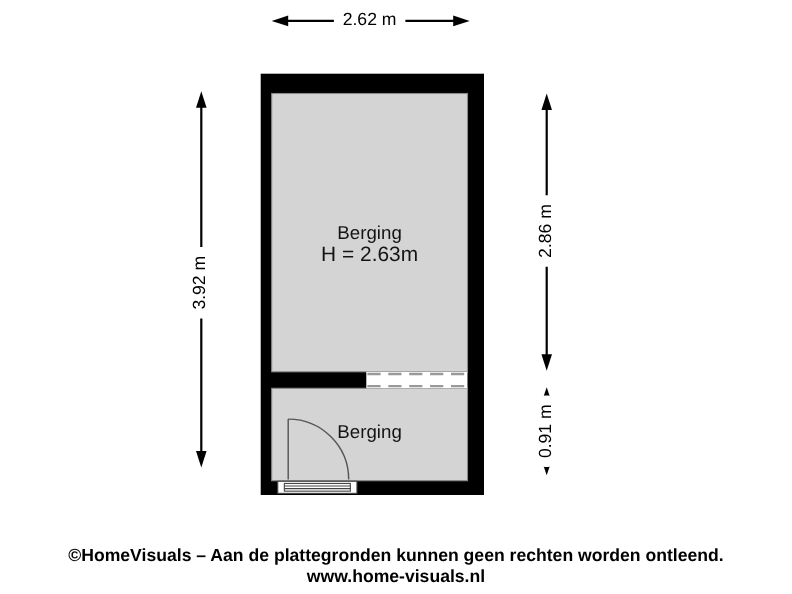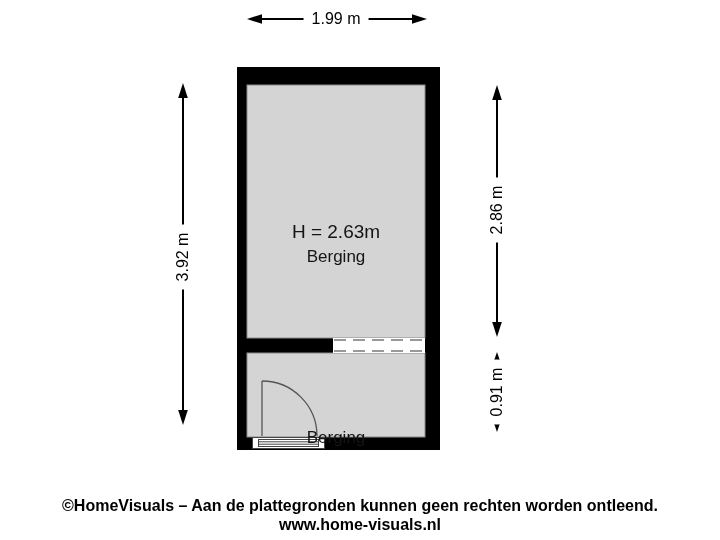--- a/index.html
+++ b/index.html
@@ -45,21 +45,20 @@
   }
   .dim-pill.vertical {
     transform: translate(-50%, -50%) rotate(-90deg);
   }
   .room-label {
     position: absolute;
     transform: translate(-50%, -50%);
     font-size: 17px;
     color: #141414;
     white-space: nowrap;
-    margin-top: 45px;
   }
   .room-sublabel {
     position: absolute;
     transform: translate(-50%, -50%);
     font-size: 19px;
     color: #141414;
     white-space: nowrap;
   }
   .footer {
     position: absolute;
@@ -123,21 +122,21 @@
       <polygon class="dim-head" points="497,337 492.2,322 501.8,322"></polygon>
     </g>
 
     <g>
       <line class="dim" x1="497" y1="361" x2="497" y2="423"></line>
       <polygon class="dim-head" points="497,352 492.6,365 501.4,365"></polygon>
       <polygon class="dim-head" points="497,432 492.6,419 501.4,419"></polygon>
     </g>
   </svg>
 
-  <div class="dim-pill" style="left:336px; top:19px;">1.99 m</div>
+  <div class="dim-pill" style="left:336px; top:19px;">2.62 m</div>
 
   <div class="dim-pill vertical" style="left:183px; top:257px;">3.92 m</div>
 
   <div class="dim-pill vertical" style="left:497px; top:210px;">2.86 m</div>
 
   <div class="dim-pill vertical" style="left:497px; top:392px;">0.91 m</div>
 
   <div class="room-label" style="left:336px; top:212px;">Berging</div>
 
   <div class="room-sublabel" style="left:336px; top:232px;">H = 2.63m</div>

